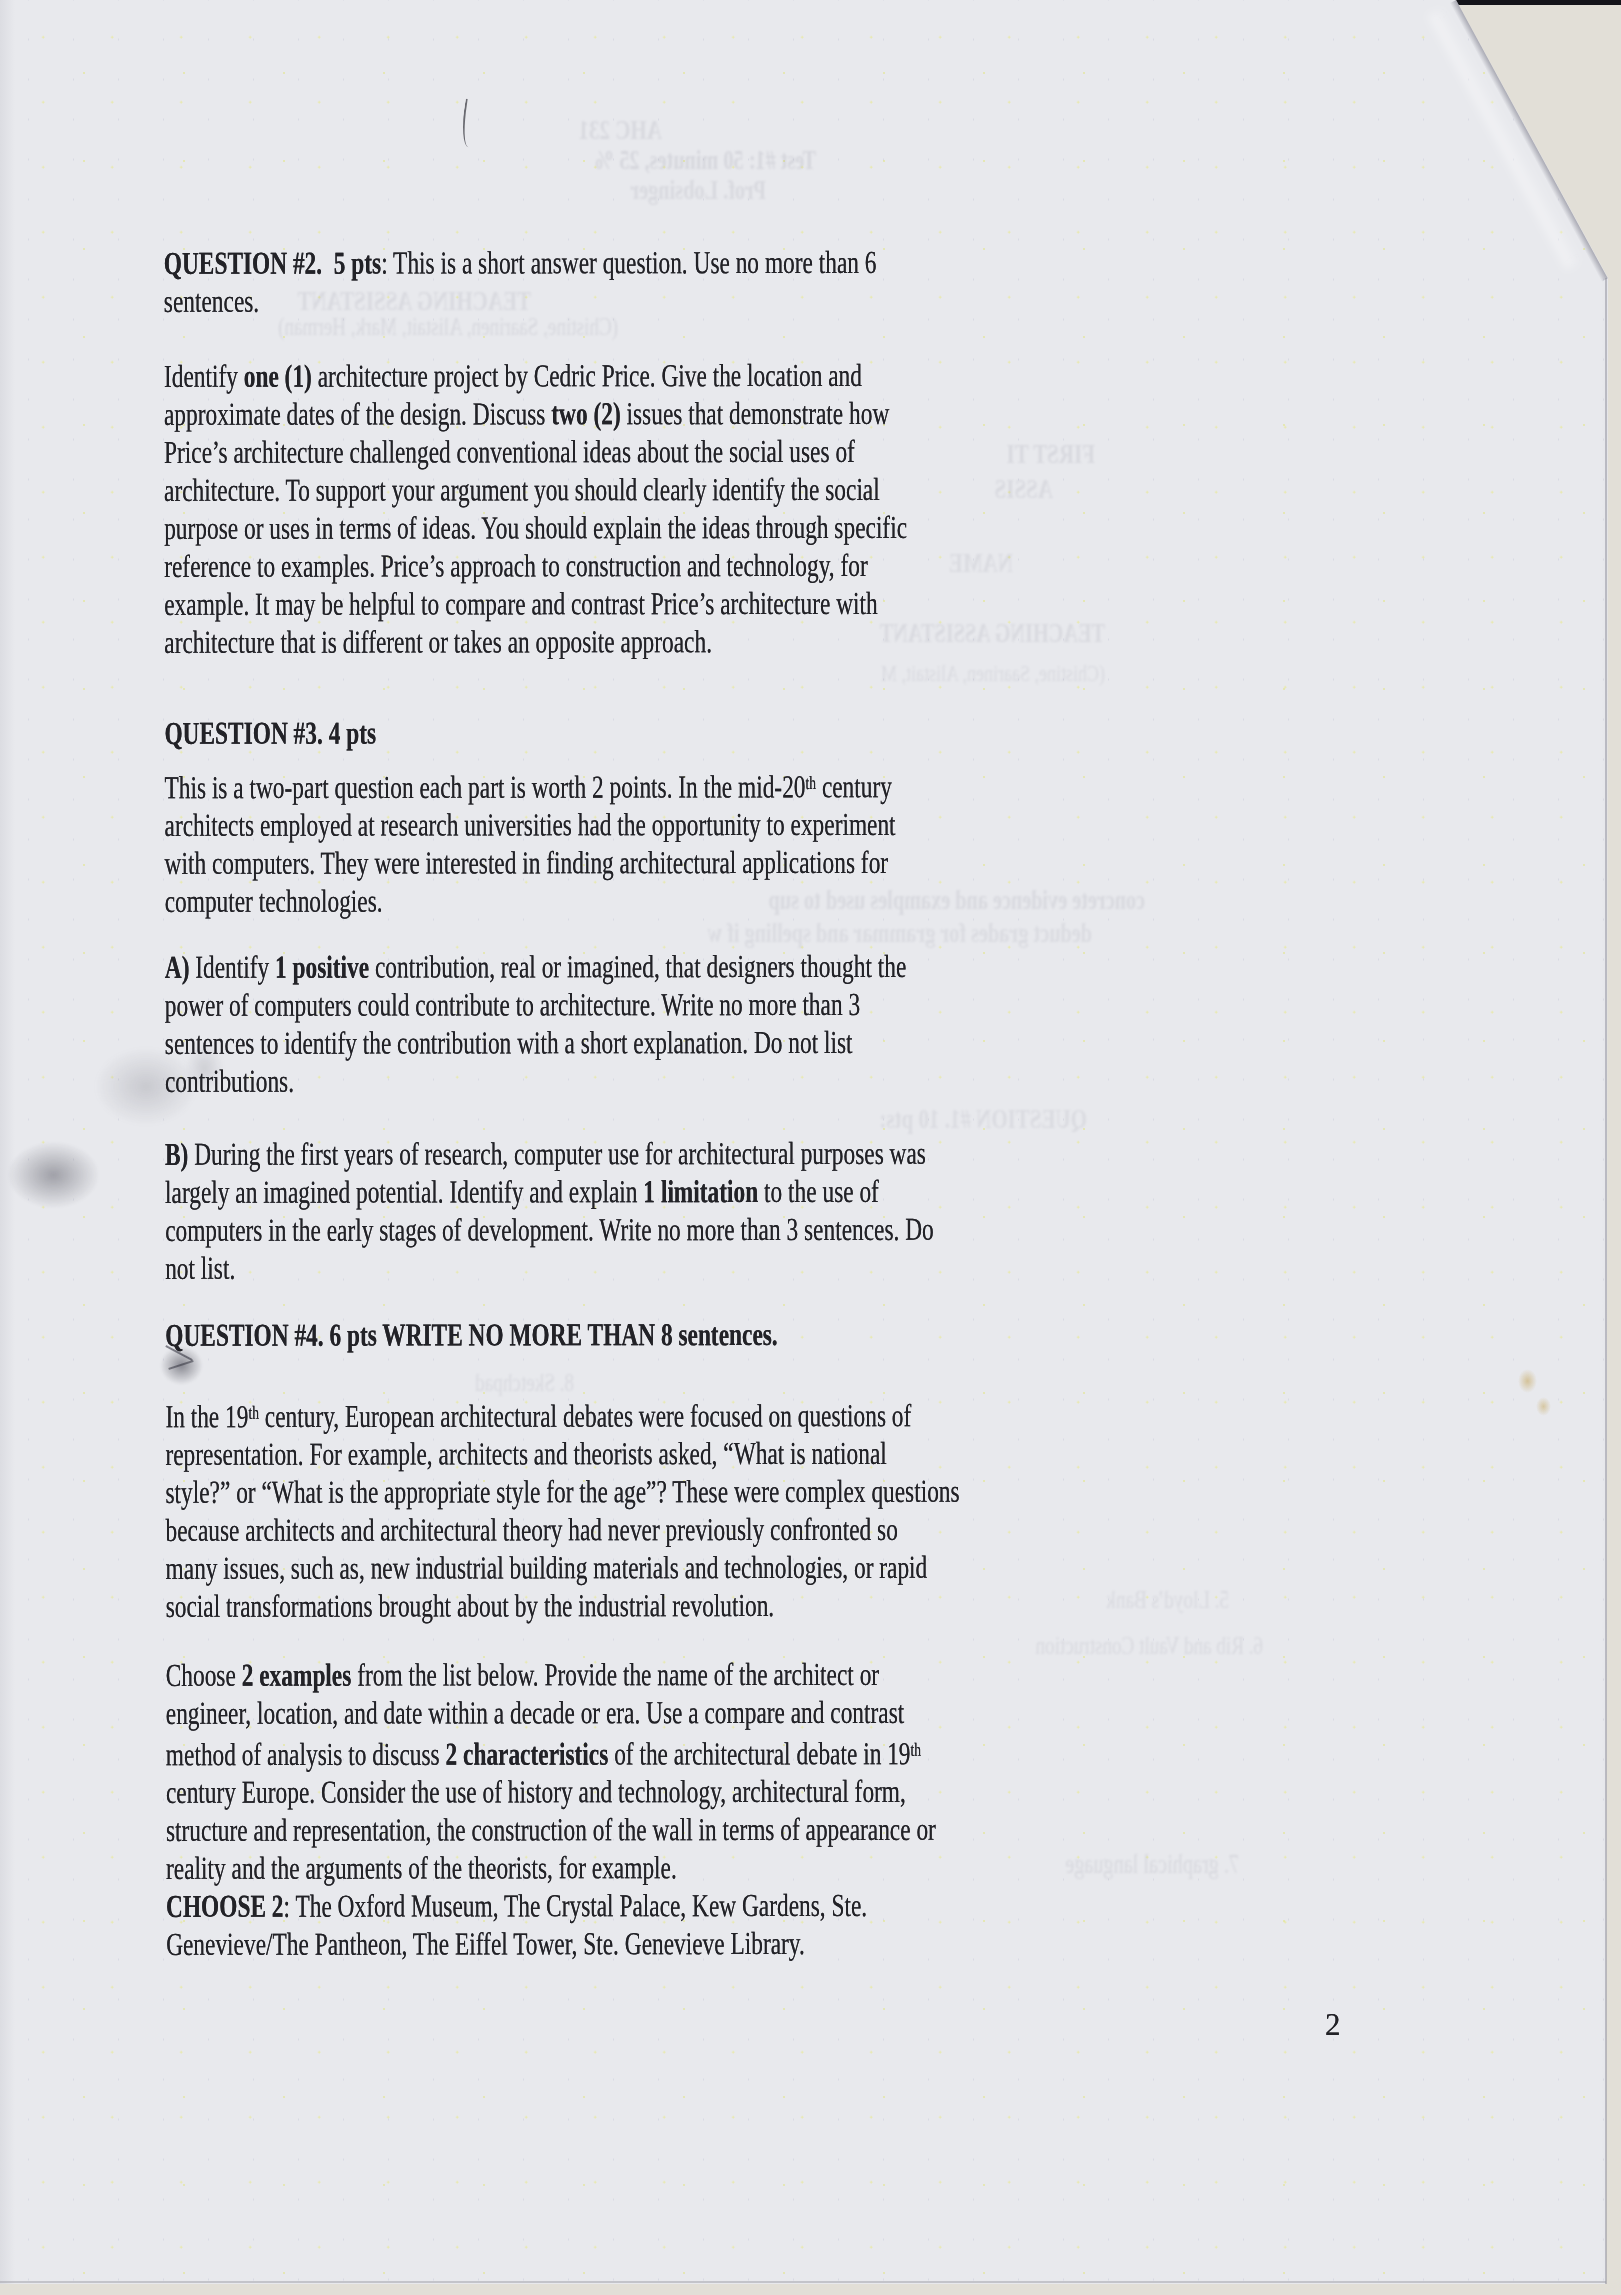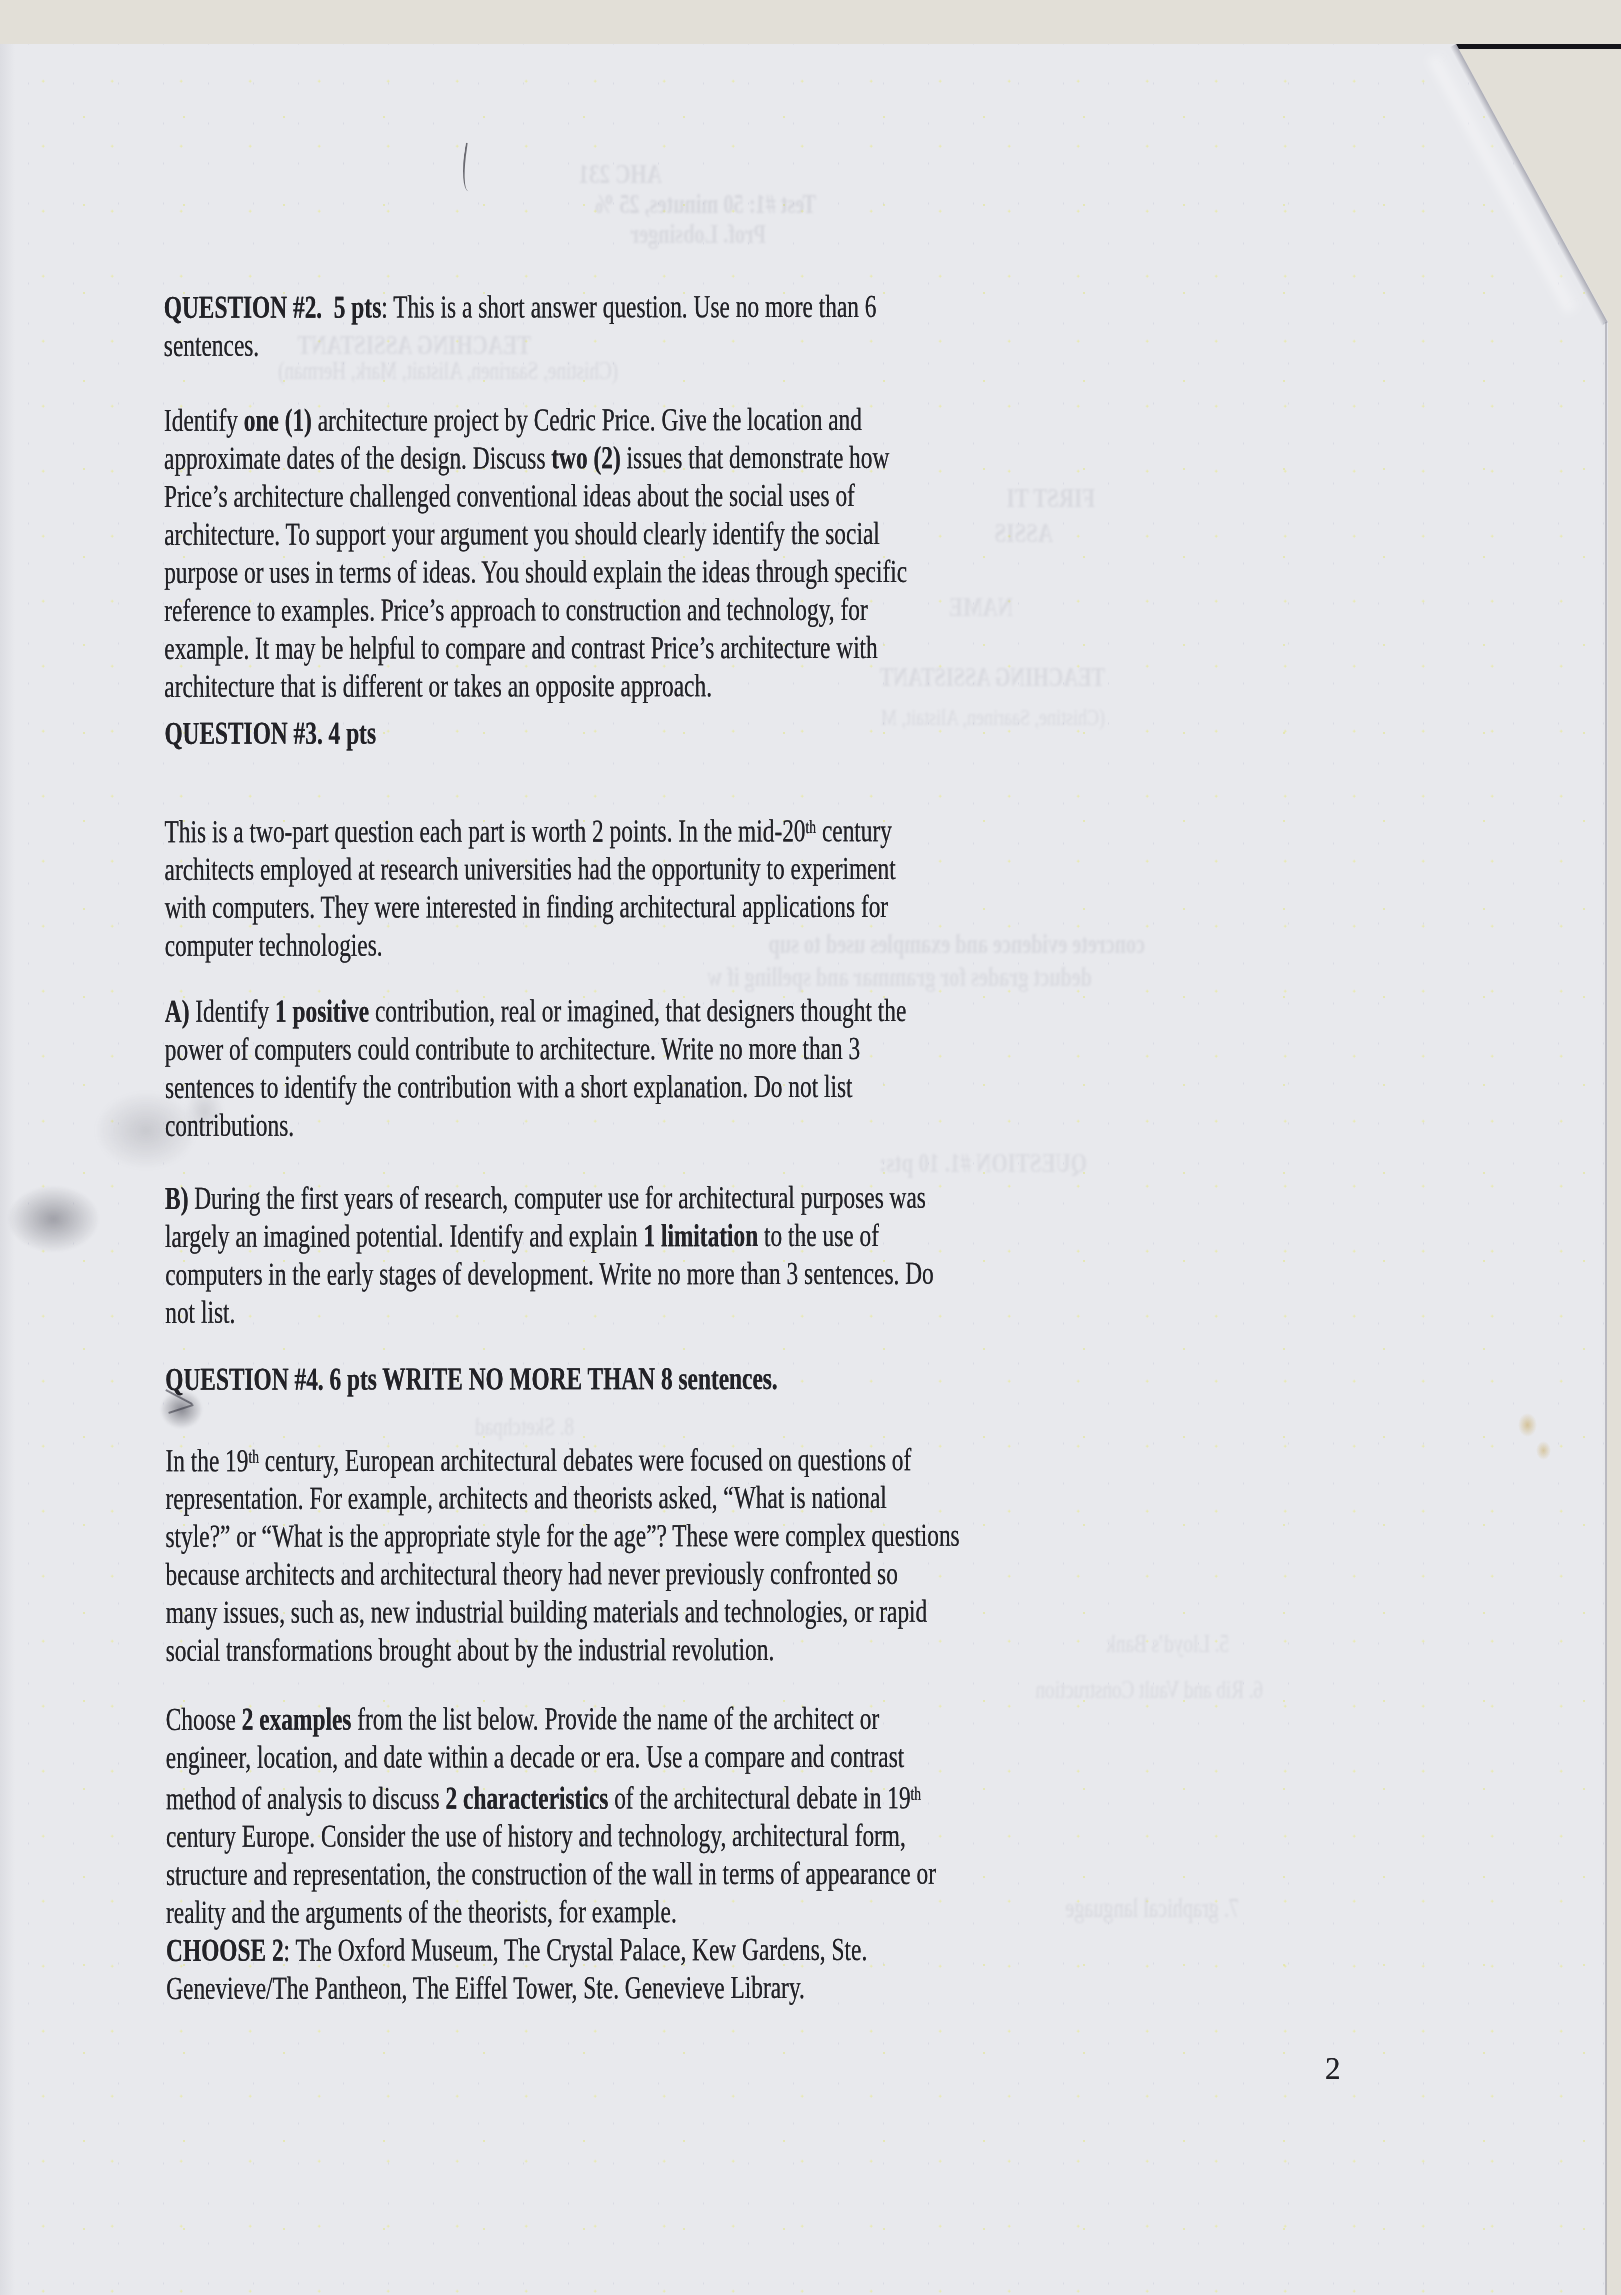--- a/index.html
+++ b/index.html
@@ -3,21 +3,21 @@
 <meta charset="utf-8">
 <style>
   html,body{margin:0;padding:0;}
   body{
     width:1621px;height:2295px;
     background:#e2dfd7;
     font-family:"Liberation Serif", serif;
     position:relative;
     overflow:hidden;
   }
-  .scan{position:absolute;inset:0;margin-top:44px;}
+  .scan{position:absolute;inset:0;}
   
   .top-gap{
     position:absolute;left:1451px;top:0;width:170px;height:5.4px;
     background:#14141a;z-index:1;
   }
   
   .paper{
     position:absolute;left:0;top:0;width:1621px;height:2284px;z-index:2;
     background-color:#e8e9ed;
     background-image:
@@ -152,21 +152,21 @@
       <div class="block" style="top: 356px;">
         <div class="line"><span>Identify </span><span class="b">one (1)</span><span> architecture project by Cedric Price. Give the location and</span></div>
         <div class="line"><span>approximate dates of the design. Discuss </span><span class="b">two (2)</span><span> issues that demonstrate how</span></div>
         <div class="line"><span>Price’s architecture challenged conventional ideas about the social uses of</span></div>
         <div class="line"><span>architecture. To support your argument you should clearly identify the social</span></div>
         <div class="line"><span>purpose or uses in terms of ideas. You should explain the ideas through specific</span></div>
         <div class="line"><span>reference to examples. Price’s approach to construction and technology, for</span></div>
         <div class="line"><span>example. It may be helpful to compare and contrast Price’s architecture with</span></div>
         <div class="line"><span>architecture that is different or takes an opposite approach.</span></div>
       </div>
-      <div class="block" style="top: 669px;">
+      <div class="block" style="top: 713px;">
         <div class="line"><span class="b">QUESTION #3. 4 pts</span></div>
       </div>
       <div class="block" style="top: 764px;">
         <div class="line"><span>This is a two-part question each part is worth 2 points. In the mid-20</span><span class="sup">th</span><span> century</span></div>
         <div class="line"><span>architects employed at research universities had the opportunity to experiment</span></div>
         <div class="line"><span>with computers. They were interested in finding architectural applications for</span></div>
         <div class="line"><span>computer technologies.</span></div>
       </div>
       <div class="block" style="top: 947px;">
         <div class="line"><span class="b">A)</span><span> Identify </span><span class="b">1 positive</span><span> contribution, real or imagined, that designers thought the</span></div>

